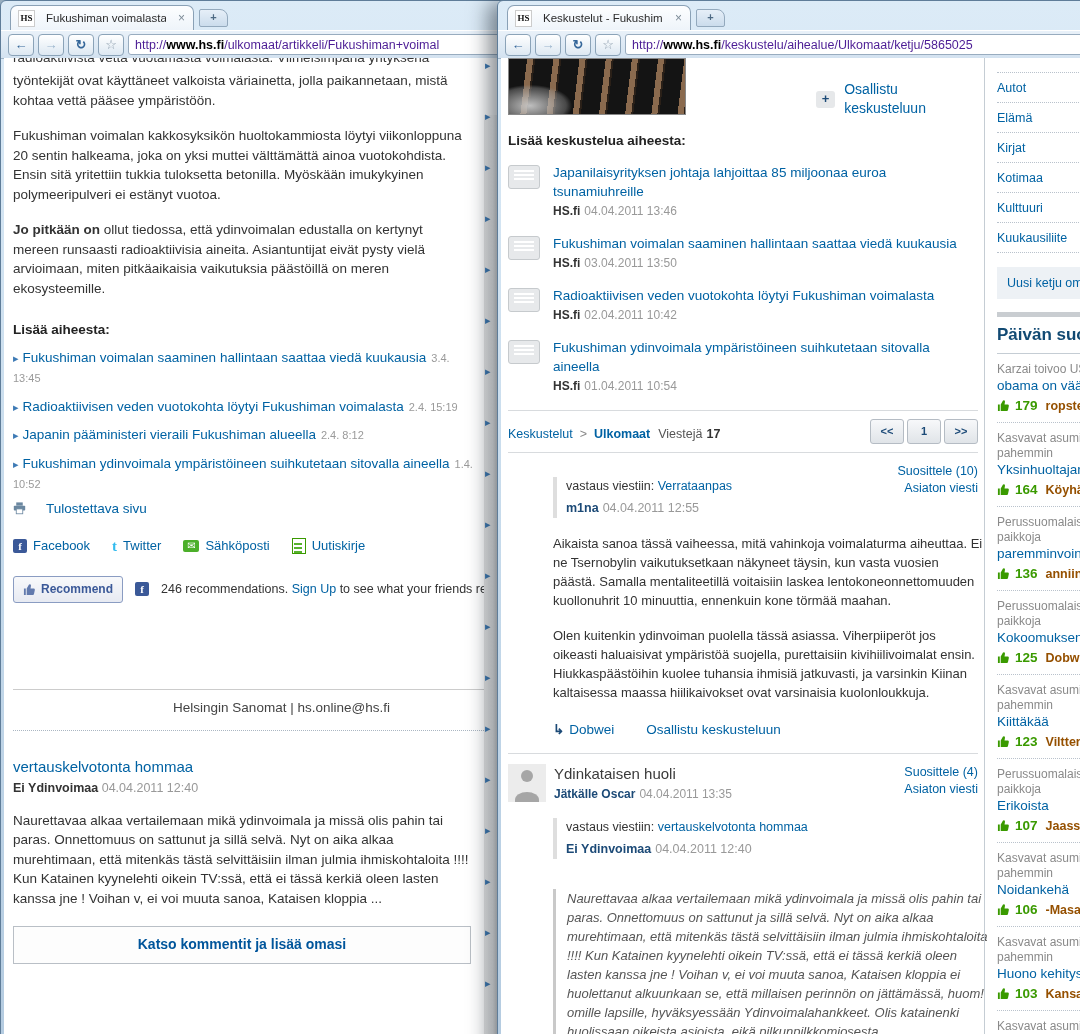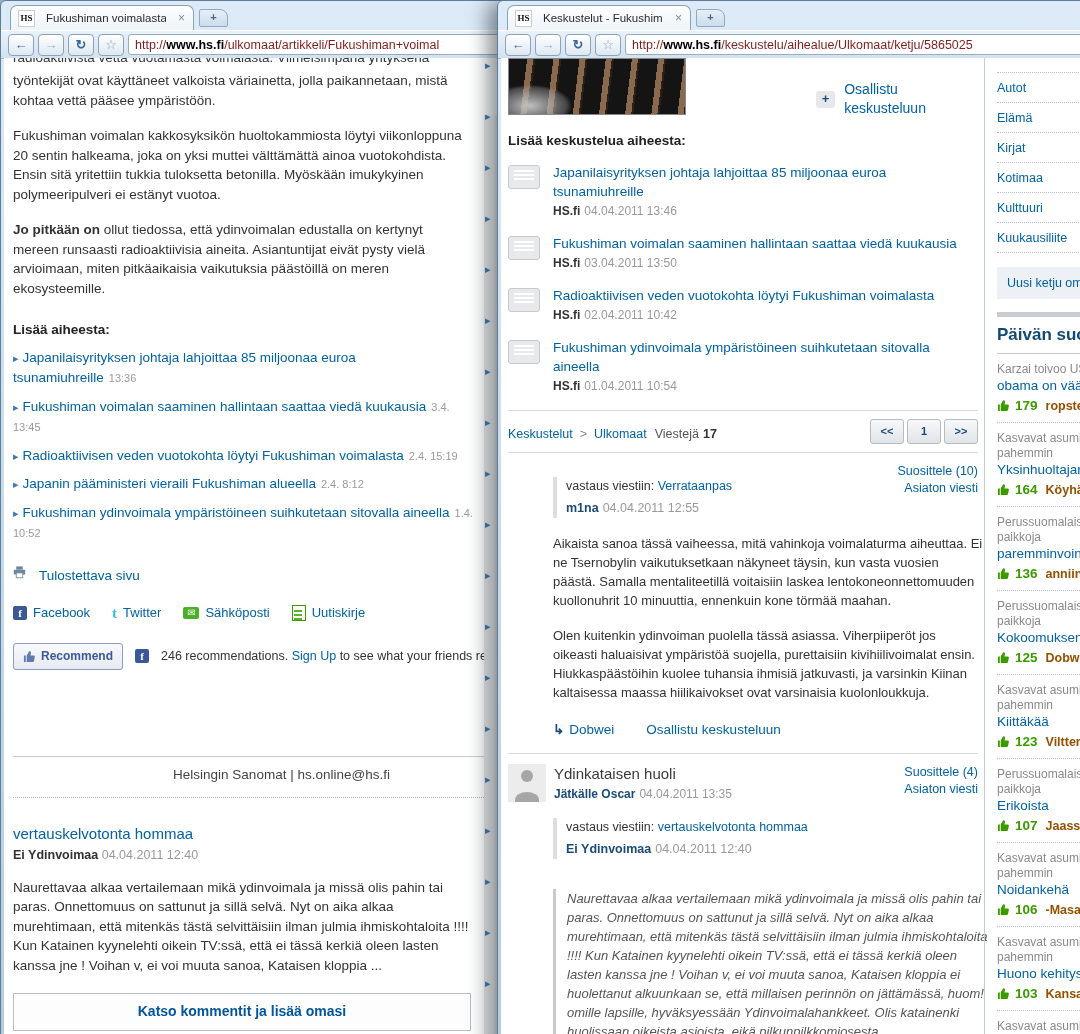--- a/index.html
+++ b/index.html
@@ -22,34 +22,34 @@
     text-align:center;}
   .toolbar{height:27px;display:flex;align-items:center;gap:4px;padding:0 7px;
     background:linear-gradient(#e9f1f9,#d3e2f0);border-top:1px solid #fff;border-bottom:1px solid #9fb4c7;}
   .tbtn{height:20px;min-width:24px;display:flex;align-items:center;justify-content:center;
     background:linear-gradient(#fff,#dde8f2);border:1px solid #8ba3b8;border-radius:4px;
     font-size:13px;color:#35679a;font-weight:bold;}
   .tbtn.fwd{color:#9ab4cc;}
   .tbtn.star{color:#8a9bab;font-weight:normal;}
   .omnibox{flex:1;height:19px;background:#fff;border:1px solid #98acbf;border-radius:3px;
     display:flex;align-items:center;padding:0 6px;font-size:12.5px;white-space:nowrap;overflow:hidden;}
-  .u-dim{color:#7f1d1d;} .u-host{color:#000;font-weight:bold;}
+  .u-dim{color:#4c1d95;} .u-host{color:#000;font-weight:bold;}
   .content{position:absolute;left:3px;right:3px;top:57px;bottom:0;background:#fff;overflow:hidden;}
   
   .lpad{padding:0 10px 0 9px;font-size:13.5px;line-height:19.5px;color:#333;}
   .cutline{height:10px;overflow:hidden;}
   .cutline div{margin-top:-10px;}
   .para{margin:16px 0 0 0;width:452px;}
   .b{font-weight:bold;}
   .mh{margin-top:22px;font-weight:bold;color:#222;}
   .ml-item{margin-top:8px;width:460px;}
   .arrow{color:#3d7ab5;font-size:11px;margin-right:4px;}
   a.blu{color:#0062a3;text-decoration:none;}
   .tstamp{color:#9a9a9a;font-size:11px;margin-left:5px;}
-  .printrow{margin-top:22px;display:flex;gap:13px;}
+  .printrow{margin-top:4px;display:flex;align-items:center;gap:20px;}
   .sharerow{margin-top:18px;display:flex;align-items:center;gap:22px;font-size:13px;}
   .shareitem{display:flex;align-items:center;gap:6px;}
   .ic-fb{width:14px;height:14px;background:#3b5998;border-radius:2px;color:#fff;
     font:bold 11px/14px "Liberation Serif",serif;text-align:center;}
   .ic-tw{color:#33bbee;font:bold 15px/14px "Liberation Serif",serif;}
   .ic-mail{width:16px;height:12px;background:#4caf2a;border-radius:2px;color:#fff;
     font-size:10px;line-height:12px;text-align:center;}
   .ic-news{width:12px;height:14px;background:#fff;border:1px solid #3a9a00;
     background-image:repeating-linear-gradient(#fff 0 2px,#58b32e 2px 4px);background-size:8px 12px;
     background-position:1px 2px;background-repeat:no-repeat;}
@@ -97,21 +97,21 @@
     box-shadow:0 4px 0 #fff,0 8px 0 #fff;}
   .bubicon:after{content:"";position:absolute;bottom:-6px;left:6px;border:6px solid transparent;
     border-top-color:#e7e9eb;border-right-width:0;}
   .thr .tt{font-size:13.5px;}
   .thr .meta{font-size:12px;margin-top:1px;}
   .thr .src{font-weight:bold;color:#333;}
   .thr .dt{color:#999;margin-left:4px;}
   .rhr{border:none;border-top:1px solid #d8dbde;margin:14px 0 0 0;}
   .crumbrow{display:flex;align-items:flex-end;padding:8px 0;font-size:12.5px;color:#555;}
   .crumbrow .sep{margin:0 7px;color:#888;}
-  .crumbrow .sec{font-weight:normal;}
+  .crumbrow .sec{font-weight:bold;}
   .crumbrow .cnt{font-weight:bold;color:#333;margin-left:4px;}
   .pager{margin-left:auto;display:flex;gap:3px;}
   .pbtn{min-width:22px;text-align:center;padding:2px 5px;border:1px solid #b5bcc4;border-radius:3px;
     background:linear-gradient(#f7f8fa,#e0e4e8);font-size:11px;font-weight:bold;color:#1c4a77;}
   .post{padding-top:10px;position:relative;}
   .phead{display:flex;gap:8px;}
   .avatar{flex:0 0 auto;width:38px;height:38px;background:#ececec;position:relative;overflow:hidden;}
   .avatar:before{content:"";position:absolute;top:6px;left:13px;width:12px;height:12px;border-radius:50%;background:#a6a6a6;}
   .avatar:after{content:"";position:absolute;bottom:-6px;left:7px;width:24px;height:16px;border-radius:50% 50% 0 0;background:#a6a6a6;}
   .ptitle{font-size:15px;color:#3a3a3a;}
@@ -177,23 +177,20 @@
     <div class="lpad">
       <div class="cutline">
           <div>radioaktiivista vettä vuotamasta voimalasta. Viimeisimpänä yrityksenä</div>
         </div>
       <div class="para" style="margin-top:3px">työntekijät ovat käyttäneet valkoista väriainetta, jolla paikannetaan, mistä kohtaa vettä pääsee ympäristöön.</div>
       <div class="para">Fukushiman voimalan kakkosyksikön huoltokammiosta löytyi viikonloppuna 20 sentin halkeama, joka on yksi muttei välttämättä ainoa vuotokohdista. Ensin sitä yritettiin tukkia tuloksetta betonilla. Myöskään imukykyinen polymeeripulveri ei estänyt vuotoa.</div>
       <div class="para"><span class="b">Jo pitkään on</span><span> ollut tiedossa, että ydinvoimalan edustalla on kertynyt mereen runsaasti radioaktiivisia aineita. Asiantuntijat eivät pysty vielä arvioimaan, miten pitkäaikaisia vaikutuksia päästöillä on meren ekosysteemille.</span></div>
       <div class="mh">Lisää aiheesta:</div>
 
       <div class="ml-item">
-        <span class="arrow">▸</span><a class="blu">Japanilaisyrityksen johtaja lahjoittaa 85 miljoonaa euroa tsunamiuhreille</a><span class="tstamp">13:36</span>
-      </div>
-      <div class="ml-item">
         <span class="arrow">▸</span><a class="blu">Fukushiman voimalan saaminen hallintaan saattaa viedä kuukausia</a><span class="tstamp">3.4. 13:45</span>
       </div>
       <div class="ml-item">
         <span class="arrow">▸</span><a class="blu">Radioaktiivisen veden vuotokohta löytyi Fukushiman voimalasta</a><span class="tstamp">2.4. 15:19</span>
       </div>
       <div class="ml-item">
         <span class="arrow">▸</span><a class="blu">Japanin pääministeri vieraili Fukushiman alueella</a><span class="tstamp">2.4. 8:12</span>
       </div>
       <div class="ml-item">
         <span class="arrow">▸</span><a class="blu">Fukushiman ydinvoimala ympäristöineen suihkutetaan sitovalla aineella</a><span class="tstamp">1.4. 10:52</span>

